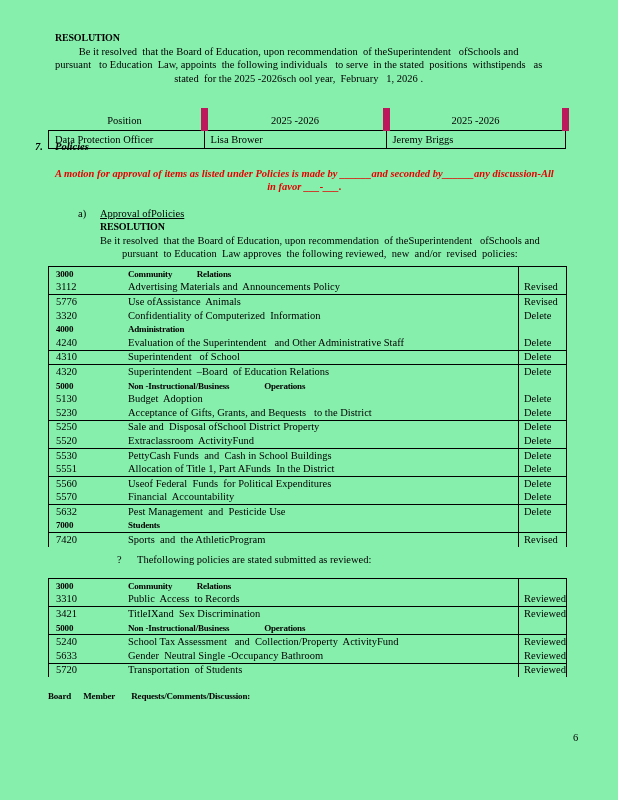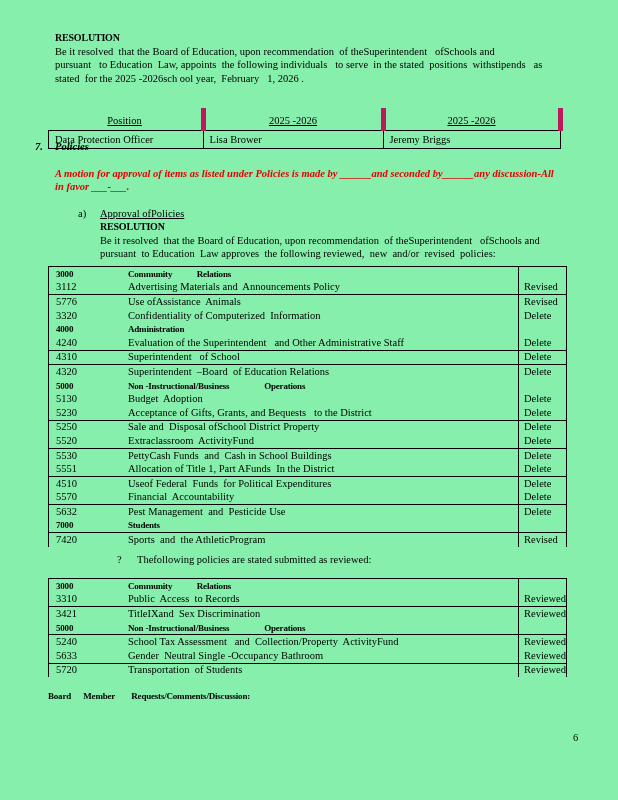--- a/index.html
+++ b/index.html
@@ -1,30 +1,30 @@
 <!DOCTYPE html>
 <html><head>
 <meta charset="utf-8">
 <style>
   html,body{margin:0;padding:0;background:#ffffff;}
   .page{position:relative;width:618px;height:800px;background:#86efac;overflow:hidden;
         font-family:"Liberation Serif","DejaVu Serif",serif;color:#000;font-size:10.5px;}
-  .line{white-space:pre;line-height:13.3px;}
+  .line{white-space:pre;line-height:13.3px;text-align:center;}
 
   .caps{font-weight:bold;font-size:10px;letter-spacing:-0.2px;}
 
   .h-res1{position:absolute;left:55px;top:32px;}
   .res1-body{position:absolute;left:55px;top:45px;}
 
   table{border-collapse:collapse;table-layout:fixed;}
   td{padding:0;overflow:hidden;white-space:pre;}
 
   .appt{position:absolute;left:48px;top:108px;width:499px;}
   .appt td{font-size:10.5px;height:17px;line-height:15px;}
-  .appt thead td{text-align:center;border-right:5px solid #be185d;border-bottom:1px solid #000;height:20px;vertical-align:bottom;padding-bottom:2px;text-decoration:underline;}
+  .appt thead td{text-align:center;border-right:7px solid #be185d;border-bottom:1px solid #000;height:20px;vertical-align:bottom;padding-bottom:2px;}
   .appt tbody td{border-right:1px solid #000;border-bottom:1px solid #000;padding-left:6px;}
   .appt tbody td:first-child{border-left:1px solid #000;}
   .appt .c1{width:152px;} .appt .c2{width:175px;} .appt .c3{width:172px;}
 
   .item7{position:absolute;left:35px;top:141px;font-weight:bold;font-style:italic;}
   .item7 .num{display:inline-block;width:20px;}
   .motion{position:absolute;left:55px;top:167px;font-style:italic;color:#e60000;font-weight:bold;}
 
   .suba{position:absolute;left:78px;top:208px;}
   .suba .a-label{display:inline-block;width:22px;}
@@ -170,21 +170,21 @@
           <td class="code">5530</td>
           <td class="title">PettyCash Funds  and  Cash in School Buildings</td>
           <td class="status">Delete</td>
         </tr>
         <tr class="rule">
           <td class="code">5551</td>
           <td class="title">Allocation of Title 1, Part AFunds  In the District</td>
           <td class="status">Delete</td>
         </tr>
         <tr>
-          <td class="code">4510</td>
+          <td class="code">5560</td>
           <td class="title">Useof Federal  Funds  for Political Expenditures</td>
           <td class="status">Delete</td>
         </tr>
         <tr class="rule">
           <td class="code">5570</td>
           <td class="title">Financial  Accountability</td>
           <td class="status">Delete</td>
         </tr>
         <tr>
           <td class="code">5632</td>

